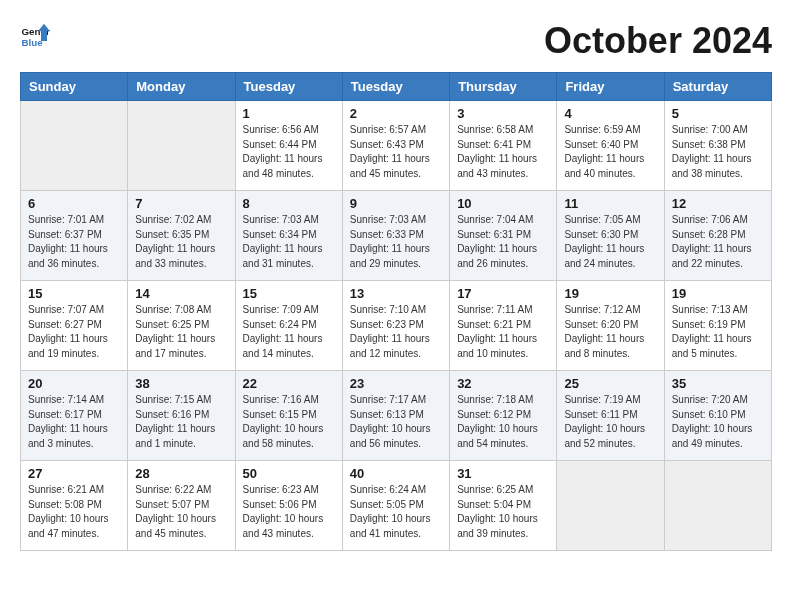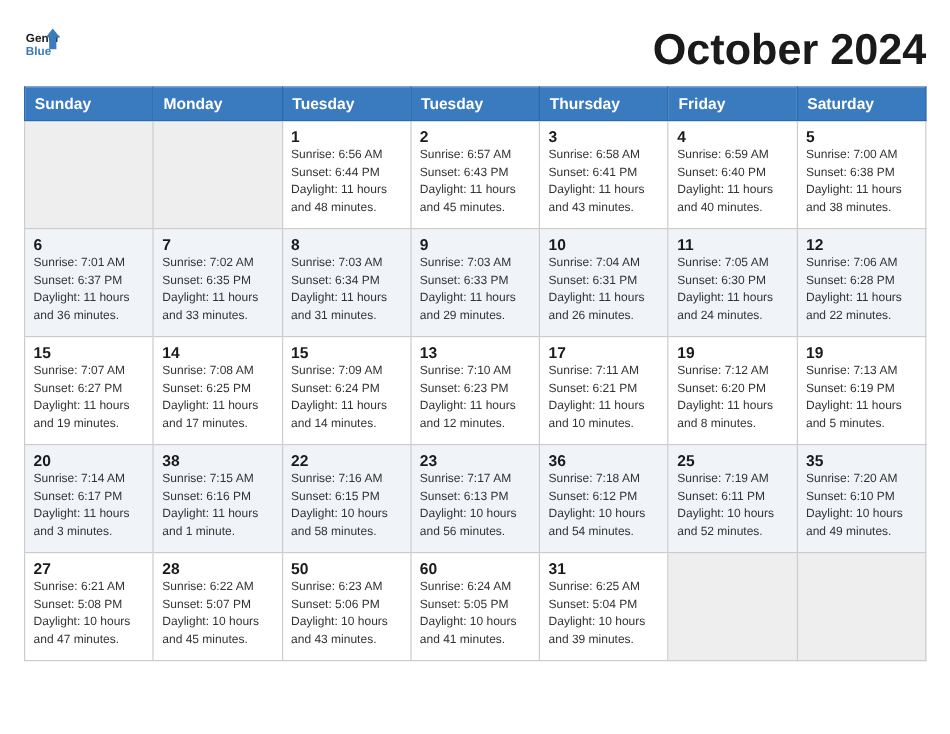--- a/index.html
+++ b/index.html
@@ -218,21 +218,21 @@
         </td>
         <td>
           <span class="day-number">22</span>
           <div class="day-info">Sunrise: 7:16 AM<br>Sunset: 6:15 PM<br>Daylight: 10 hours and 58 minutes.</div>
         </td>
         <td>
           <span class="day-number">23</span>
           <div class="day-info">Sunrise: 7:17 AM<br>Sunset: 6:13 PM<br>Daylight: 10 hours and 56 minutes.</div>
         </td>
         <td>
-          <span class="day-number">36</span>
+          <span class="day-number">32</span>
           <div class="day-info">Sunrise: 7:18 AM<br>Sunset: 6:12 PM<br>Daylight: 10 hours and 54 minutes.</div>
         </td>
         <td>
           <span class="day-number">25</span>
           <div class="day-info">Sunrise: 7:19 AM<br>Sunset: 6:11 PM<br>Daylight: 10 hours and 52 minutes.</div>
         </td>
         <td>
           <span class="day-number">35</span>
           <div class="day-info">Sunrise: 7:20 AM<br>Sunset: 6:10 PM<br>Daylight: 10 hours and 49 minutes.</div>
         </td>
@@ -244,21 +244,21 @@
         </td>
         <td>
           <span class="day-number">28</span>
           <div class="day-info">Sunrise: 6:22 AM<br>Sunset: 5:07 PM<br>Daylight: 10 hours and 45 minutes.</div>
         </td>
         <td>
           <span class="day-number">50</span>
           <div class="day-info">Sunrise: 6:23 AM<br>Sunset: 5:06 PM<br>Daylight: 10 hours and 43 minutes.</div>
         </td>
         <td>
-          <span class="day-number">60</span>
+          <span class="day-number">40</span>
           <div class="day-info">Sunrise: 6:24 AM<br>Sunset: 5:05 PM<br>Daylight: 10 hours and 41 minutes.</div>
         </td>
         <td>
           <span class="day-number">31</span>
           <div class="day-info">Sunrise: 6:25 AM<br>Sunset: 5:04 PM<br>Daylight: 10 hours and 39 minutes.</div>
         </td>
         <td class="empty"></td>
         <td class="empty"></td>
       </tr>
     </tbody>

